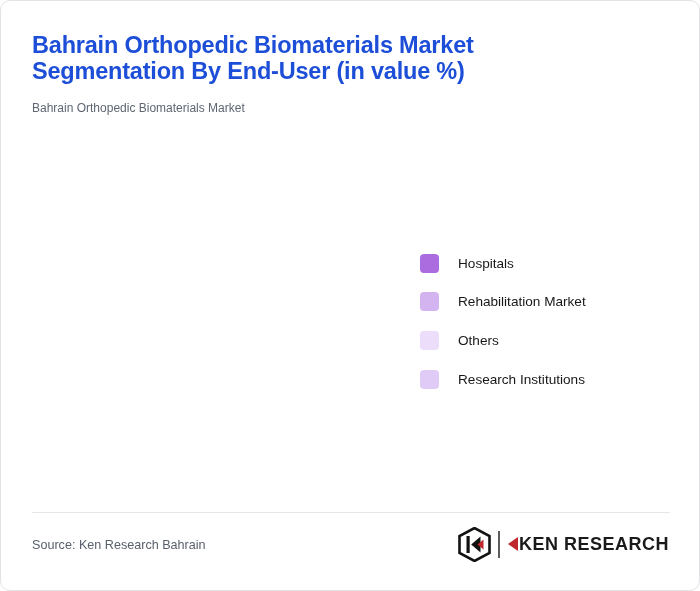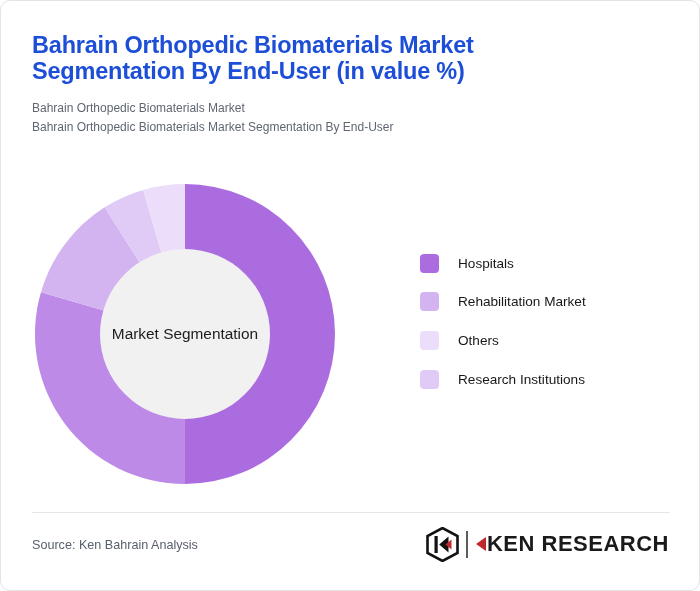--- a/index.html
+++ b/index.html
@@ -147,55 +147,41 @@
   }
   .logo-tri {
     width: 0;
     height: 0;
     border-top: 7px solid transparent;
     border-bottom: 7px solid transparent;
     border-right: 10px solid #c0282d;
     margin-right: 1px;
   }
   .logo-text {
-    font-size: 22px;
+    font-size: 18px;
     font-weight: bold;
     letter-spacing: 0.5px;
     color: #1a1a1a;
     font-family: "Liberation Sans", sans-serif;
   }
 </style>
 </head>
 <body>
 
 <div class="card">
 
   <div class="header">
     <h1 class="chart-title">Bahrain Orthopedic Biomaterials Market Segmentation By End-User (in value %)</h1>
     <div class="subtitle-block">
       <div class="subtitle-line">Bahrain Orthopedic Biomaterials Market</div>
-      <div class="subtitle-line">Bahrain Orthopedic Biomaterials Market Segmentation By End-User</div>
     </div>
   </div>
 
   <div class="plot">
 
-    <div class="donut-wrap">
-      <svg class="donut-svg" viewBox="0 0 300 302">
-        <g id="donut-slices">
-            <path d="M 150 151 L 150.00 1.00 A 150 150 0 0 1 150.00 301.00 Z" fill="#ab6ce0"></path>
-            <path d="M 150 151 L 150.00 301.00 A 150 150 0 0 1 5.96 109.15 Z" fill="#bd8ae8"></path>
-            <path d="M 150 151 L 5.96 109.15 A 150 150 0 0 1 69.63 24.35 Z" fill="#d3b4f0"></path>
-            <path d="M 150 151 L 69.63 24.35 A 150 150 0 0 1 108.15 6.96 Z" fill="#e0cbf6"></path>
-            <path d="M 150 151 L 108.15 6.96 A 150 150 0 0 1 150.00 1.00 Z" fill="#ecdefa"></path>
-          </g>
-        <circle id="donut-hole" cx="150" cy="151" r="85" fill="#f1f1f1"></circle>
-      </svg>
-      <div class="donut-center-label">Market Segmentation</div>
-    </div>
 
     <div class="legend" id="legend">
         <div class="legend-item">
           <span class="legend-swatch" style="background: rgb(171, 108, 224);"></span>
           <span class="legend-label">Hospitals</span>
         </div>
         <div class="legend-item">
           <span class="legend-swatch" style="background: rgb(211, 180, 240);"></span>
           <span class="legend-label">Rehabilitation Market</span>
         </div>
@@ -205,21 +191,21 @@
         </div>
         <div class="legend-item">
           <span class="legend-swatch" style="background: rgb(224, 203, 246);"></span>
           <span class="legend-label">Research Institutions</span>
         </div>
       </div>
 
   </div>
 
   <div class="divider"></div>
-  <div class="source">Source: Ken Bahrain Analysis</div>
+  <div class="source">Source: Ken Research Bahrain</div>
 
   <div class="logo">
     <svg class="logo-mark" viewBox="0 0 33 35">
       <path d="M16.5 1 L31.5 9 L31.5 26 L16.5 34 L1.5 26 L1.5 9 Z" fill="none" stroke="#121212" stroke-width="2.6"></path>
       <rect x="8.5" y="9" width="3.2" height="17" fill="#121212"></rect>
       <path d="M13.2 17.5 L22.5 9.4 L22.5 25.6 Z" fill="#121212"></path>
       <path d="M19.5 17.5 L25.5 12.6 L25.5 22.4 Z" fill="#c0282d"></path>
     </svg>
     <div class="logo-bar"></div>
     <div class="logo-word">

